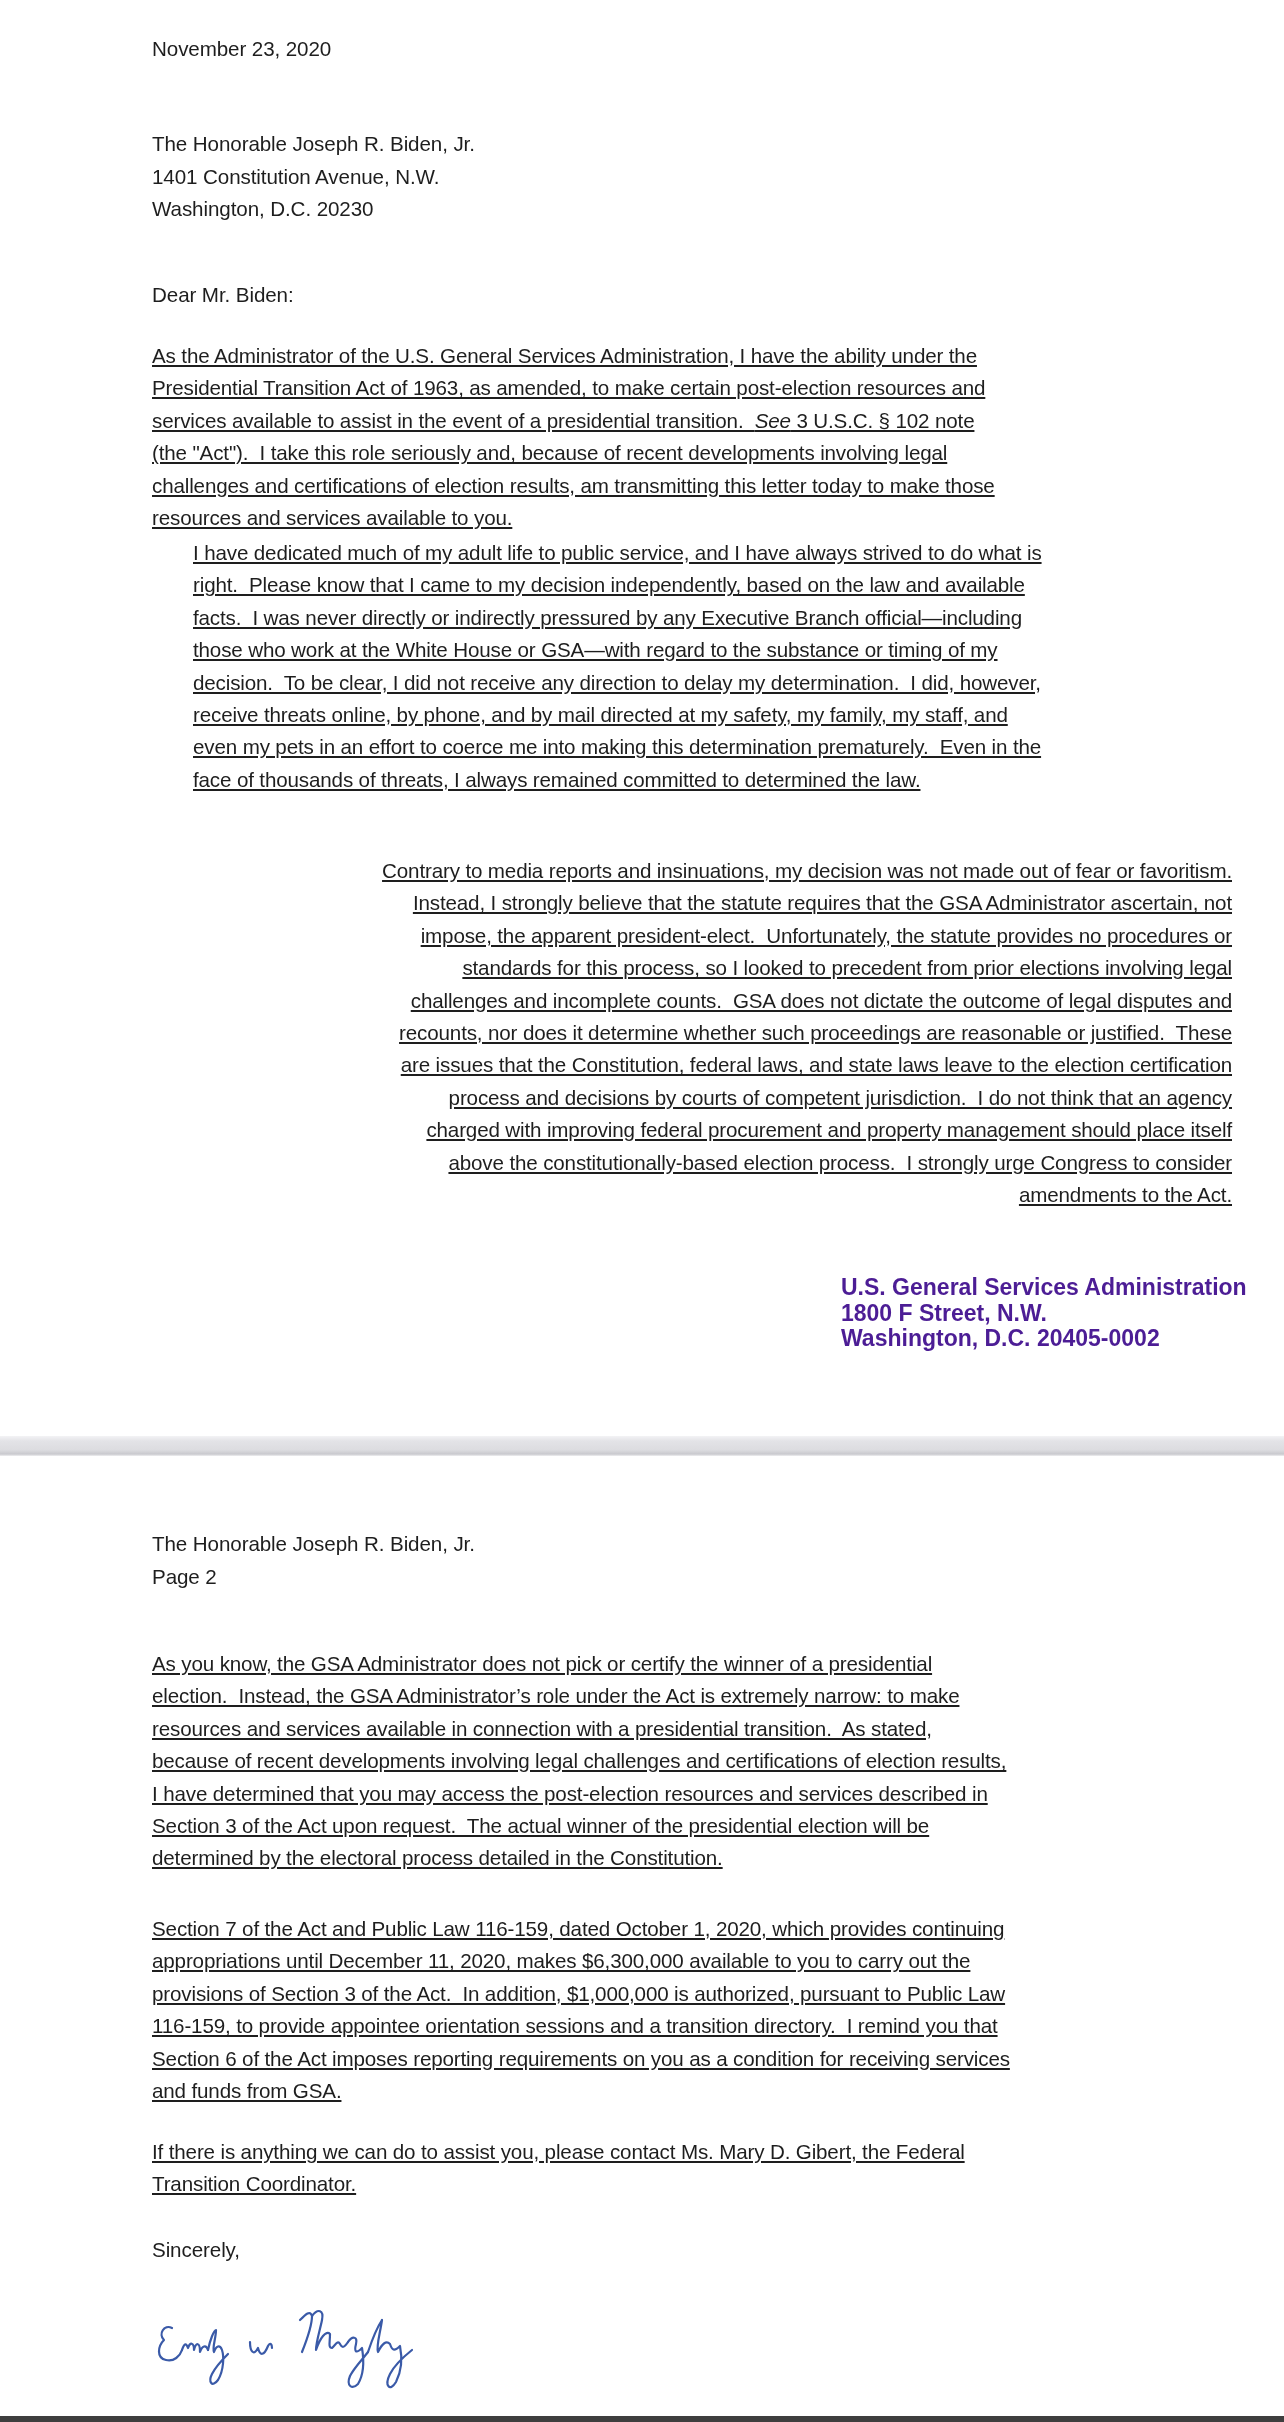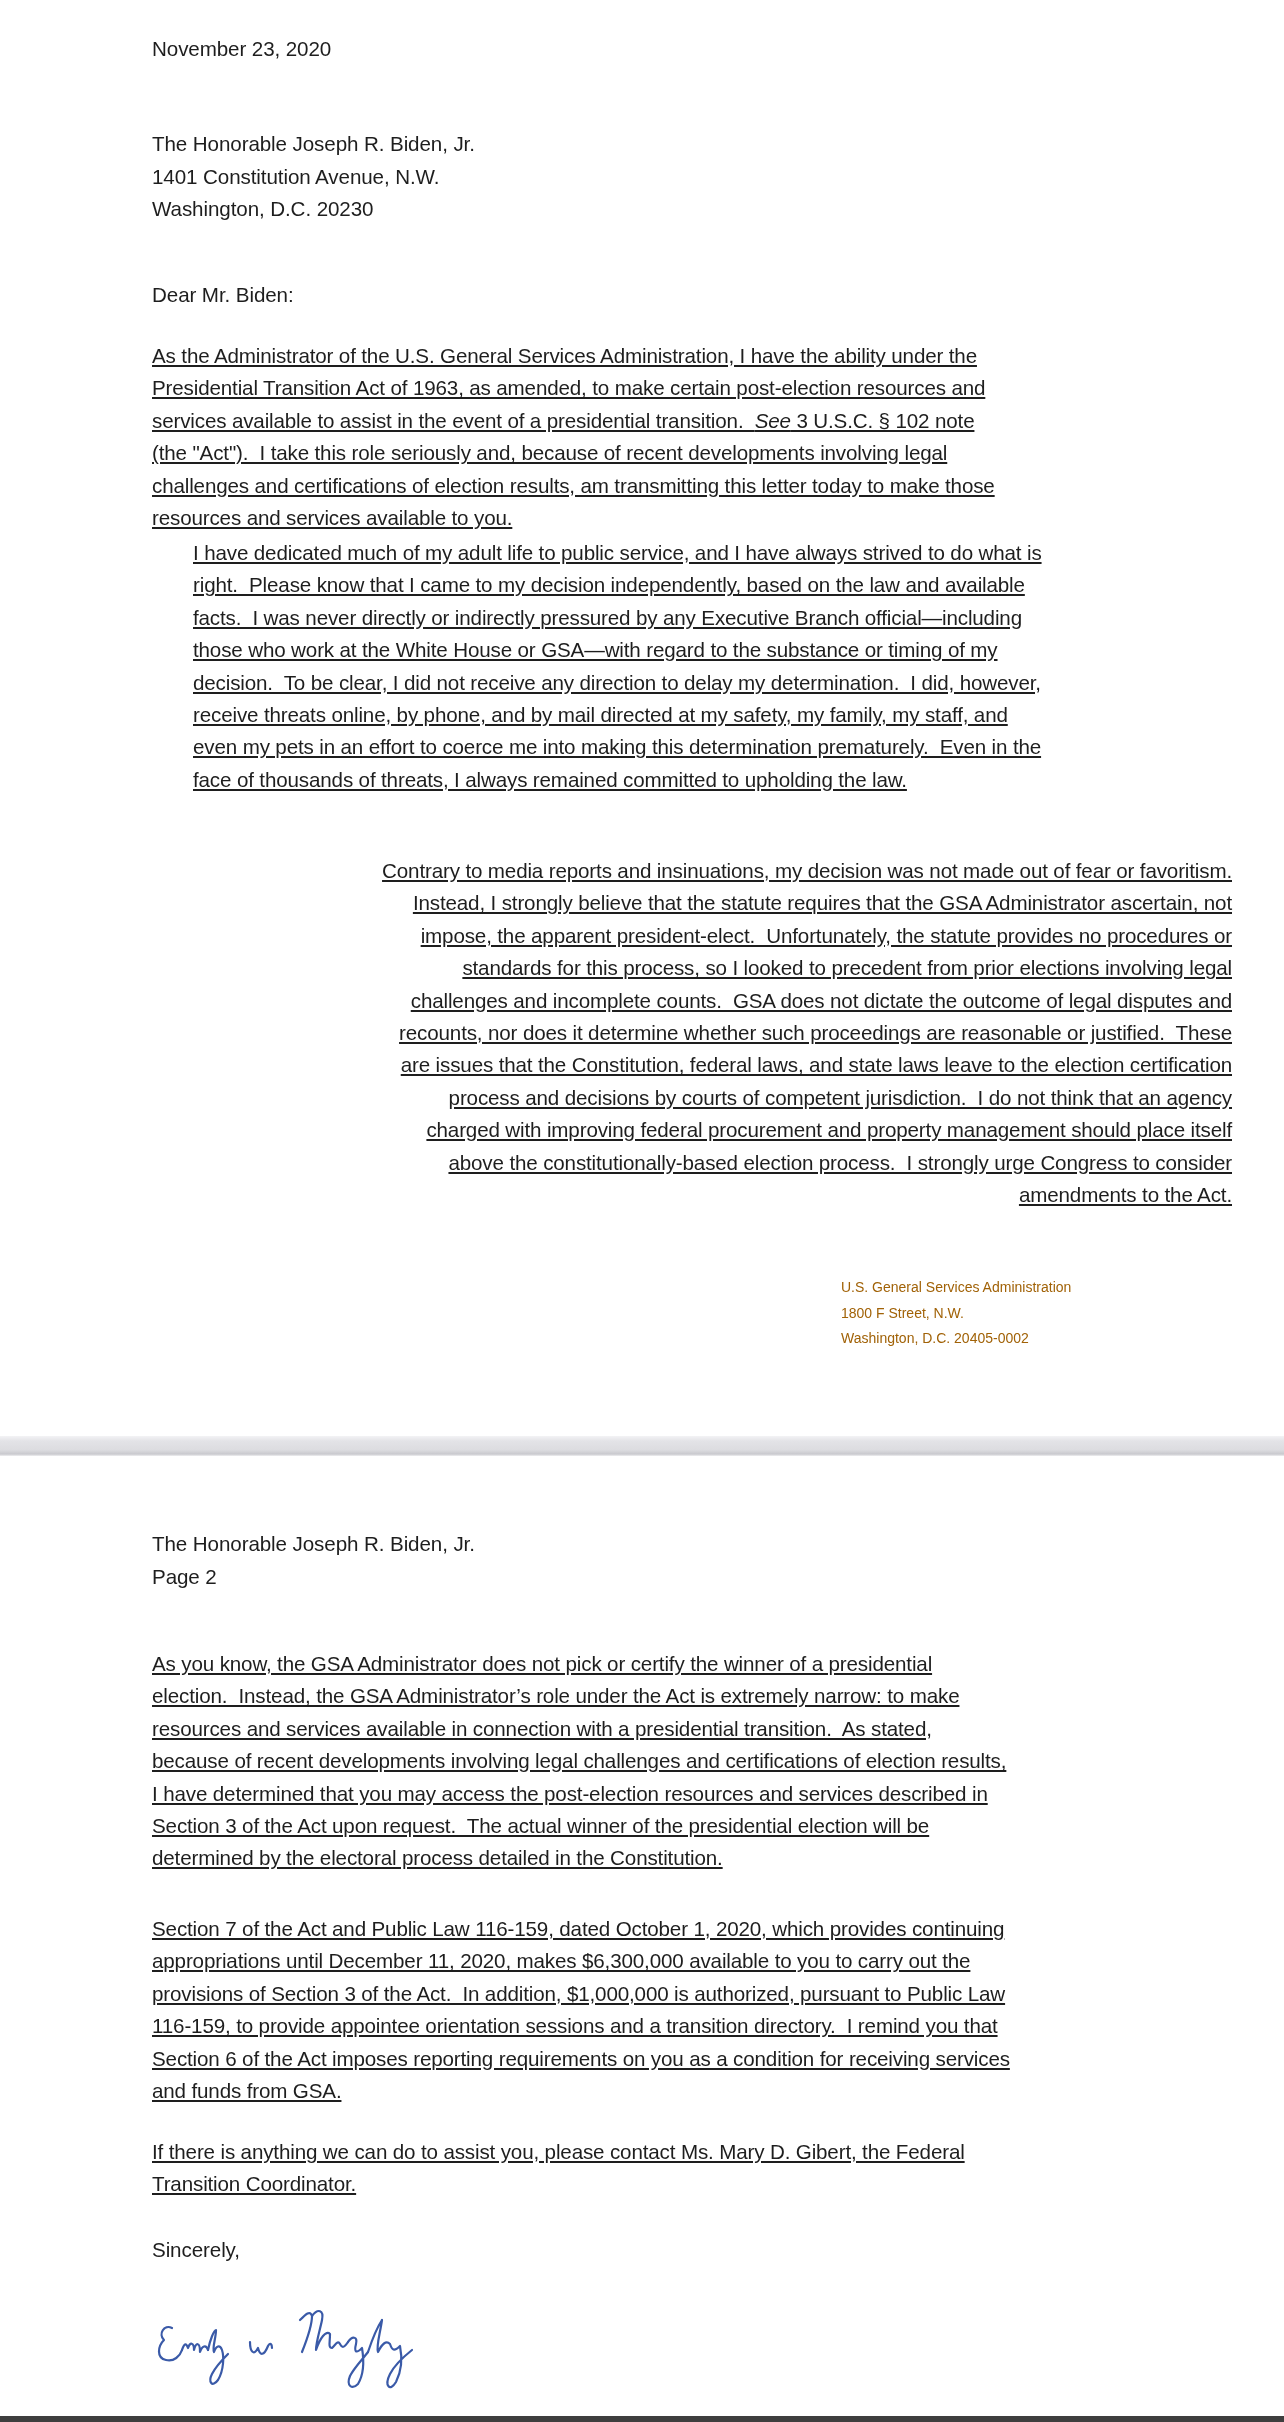--- a/index.html
+++ b/index.html
@@ -13,21 +13,21 @@
     color: #1e1e1e;
   }
   .page { position: absolute; left: 0; width: 1031px; background: #fff; }
   #page1 { top: 0; height: 1436px; }
   #page2 { top: 1456px; height: 960px; }
   .abs { position: absolute; }
   .txt { font-size: 20.6px; line-height: 32.5px; letter-spacing: -0.1px; white-space: pre; margin: 0; }
   .para { position: absolute; left: 152px; width: 1080px; }
   .para .line { display: block; font-size: 20.6px; line-height: 32.4px; white-space: pre; letter-spacing: -0.15px; text-decoration: underline; }
   .line i { font-style: italic; }
-  .gsa { position: absolute; left: 841px; top: 1275px; font-weight: normal; font-size: 14px; line-height: 25.5px; color: #a16207; }
+  .gsa { position: absolute; left: 841px; top: 1275px; font-weight: bold; font-size: 23px; line-height: 25.5px; color: #4c1d95; }
   .gsa span { display: block; white-space: pre; }
   .separator {
     position: absolute; left: 0; top: 1436px; width: 1284px; height: 20px;
     background: linear-gradient(to bottom, #f3f3f5 0%, #e3e3e7 25%, #dcdce0 70%, #c9c9ce 90%, #efeff1 100%);
   }
   .bottom-bar { position: absolute; left: 0; top: 2416px; width: 1284px; height: 6px; background: #3e3e3e; }
   .signature { position: absolute; left: 150px; top: 2290px; width: 330px; height: 110px; }
 </style>
 </head>
 <body>
@@ -53,21 +53,21 @@
   </div>
 
   <div class="para" style="top:537px;margin-left:41px;">
     <span class="line">I have dedicated much of my adult life to public service, and I have always strived to do what is</span>
     <span class="line">right.  Please know that I came to my decision independently, based on the law and available</span>
     <span class="line">facts.  I was never directly or indirectly pressured by any Executive Branch official—including</span>
     <span class="line">those who work at the White House or GSA—with regard to the substance or timing of my</span>
     <span class="line">decision.  To be clear, I did not receive any direction to delay my determination.  I did, however,</span>
     <span class="line">receive threats online, by phone, and by mail directed at my safety, my family, my staff, and</span>
     <span class="line">even my pets in an effort to coerce me into making this determination prematurely.  Even in the</span>
-    <span class="line">face of thousands of threats, I always remained committed to upholding the law.</span>
+    <span class="line">face of thousands of threats, I always remained committed to determined the law.</span>
   </div>
 
   <div class="para" style="top:855px;text-align:right;">
     <span class="line">Contrary to media reports and insinuations, my decision was not made out of fear or favoritism.</span>
     <span class="line">Instead, I strongly believe that the statute requires that the GSA Administrator ascertain, not</span>
     <span class="line">impose, the apparent president-elect.  Unfortunately, the statute provides no procedures or</span>
     <span class="line">standards for this process, so I looked to precedent from prior elections involving legal</span>
     <span class="line">challenges and incomplete counts.  GSA does not dictate the outcome of legal disputes and</span>
     <span class="line">recounts, nor does it determine whether such proceedings are reasonable or justified.  These</span>
     <span class="line">are issues that the Constitution, federal laws, and state laws leave to the election certification</span>

